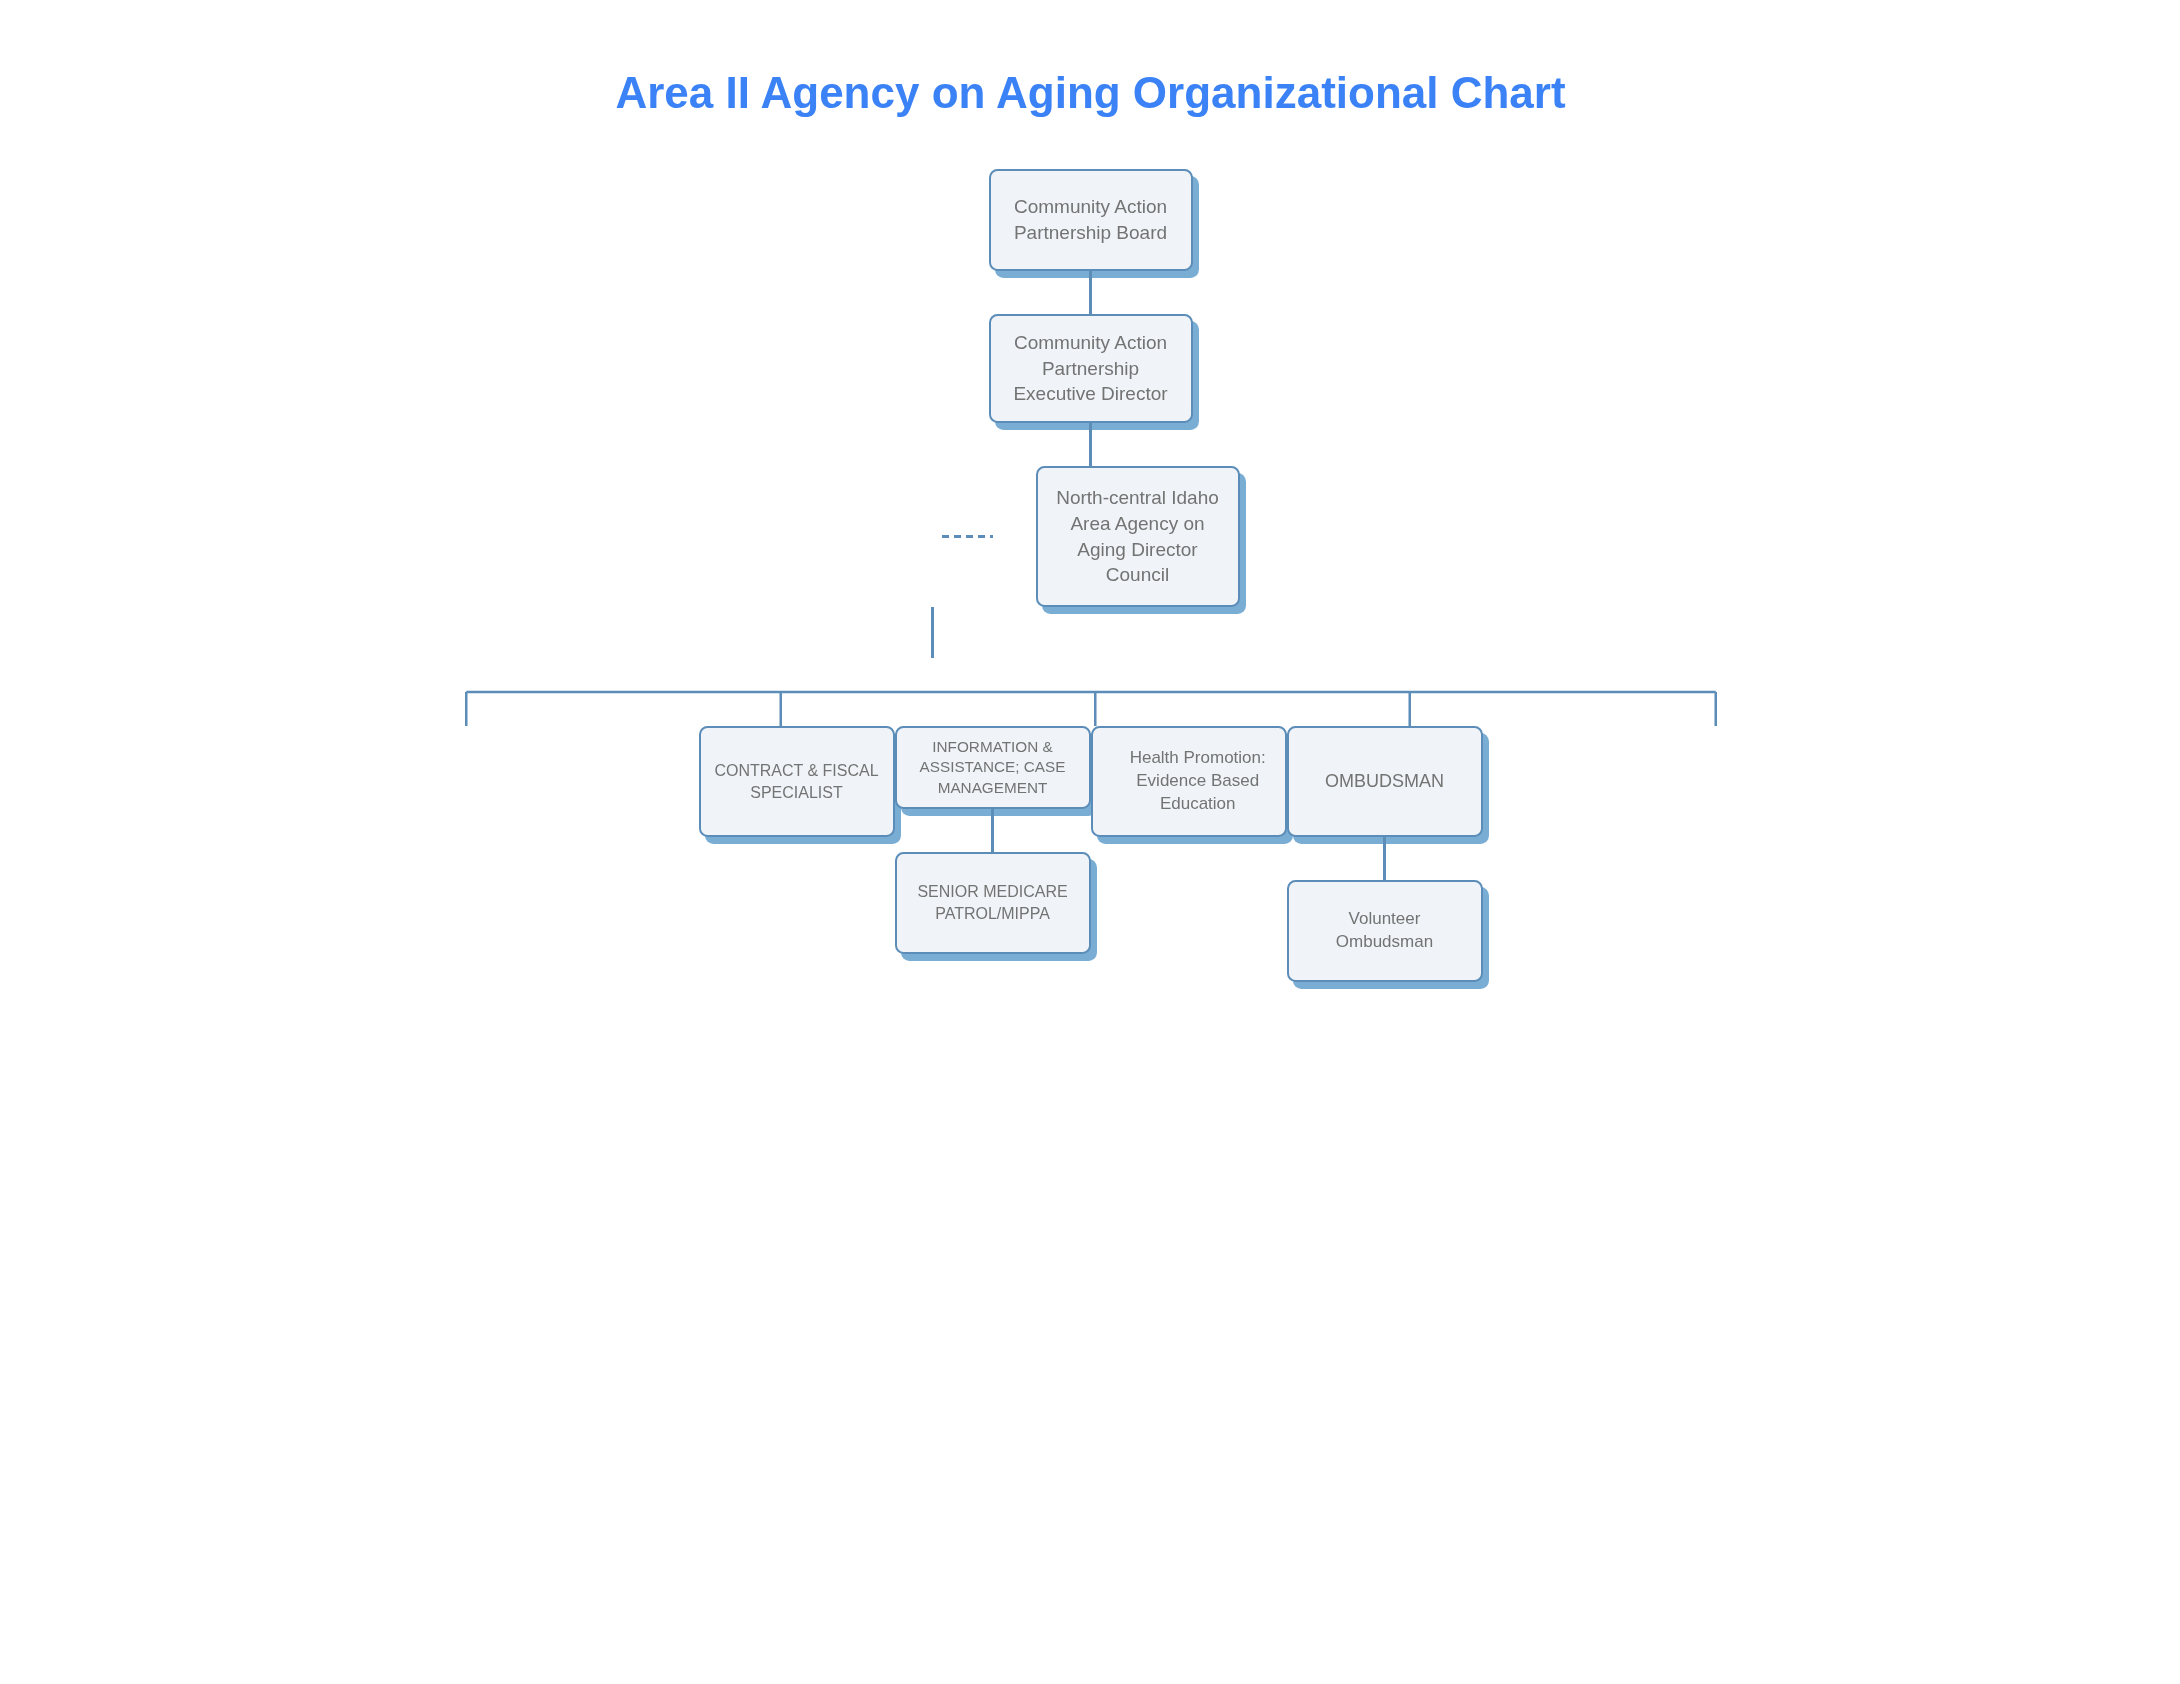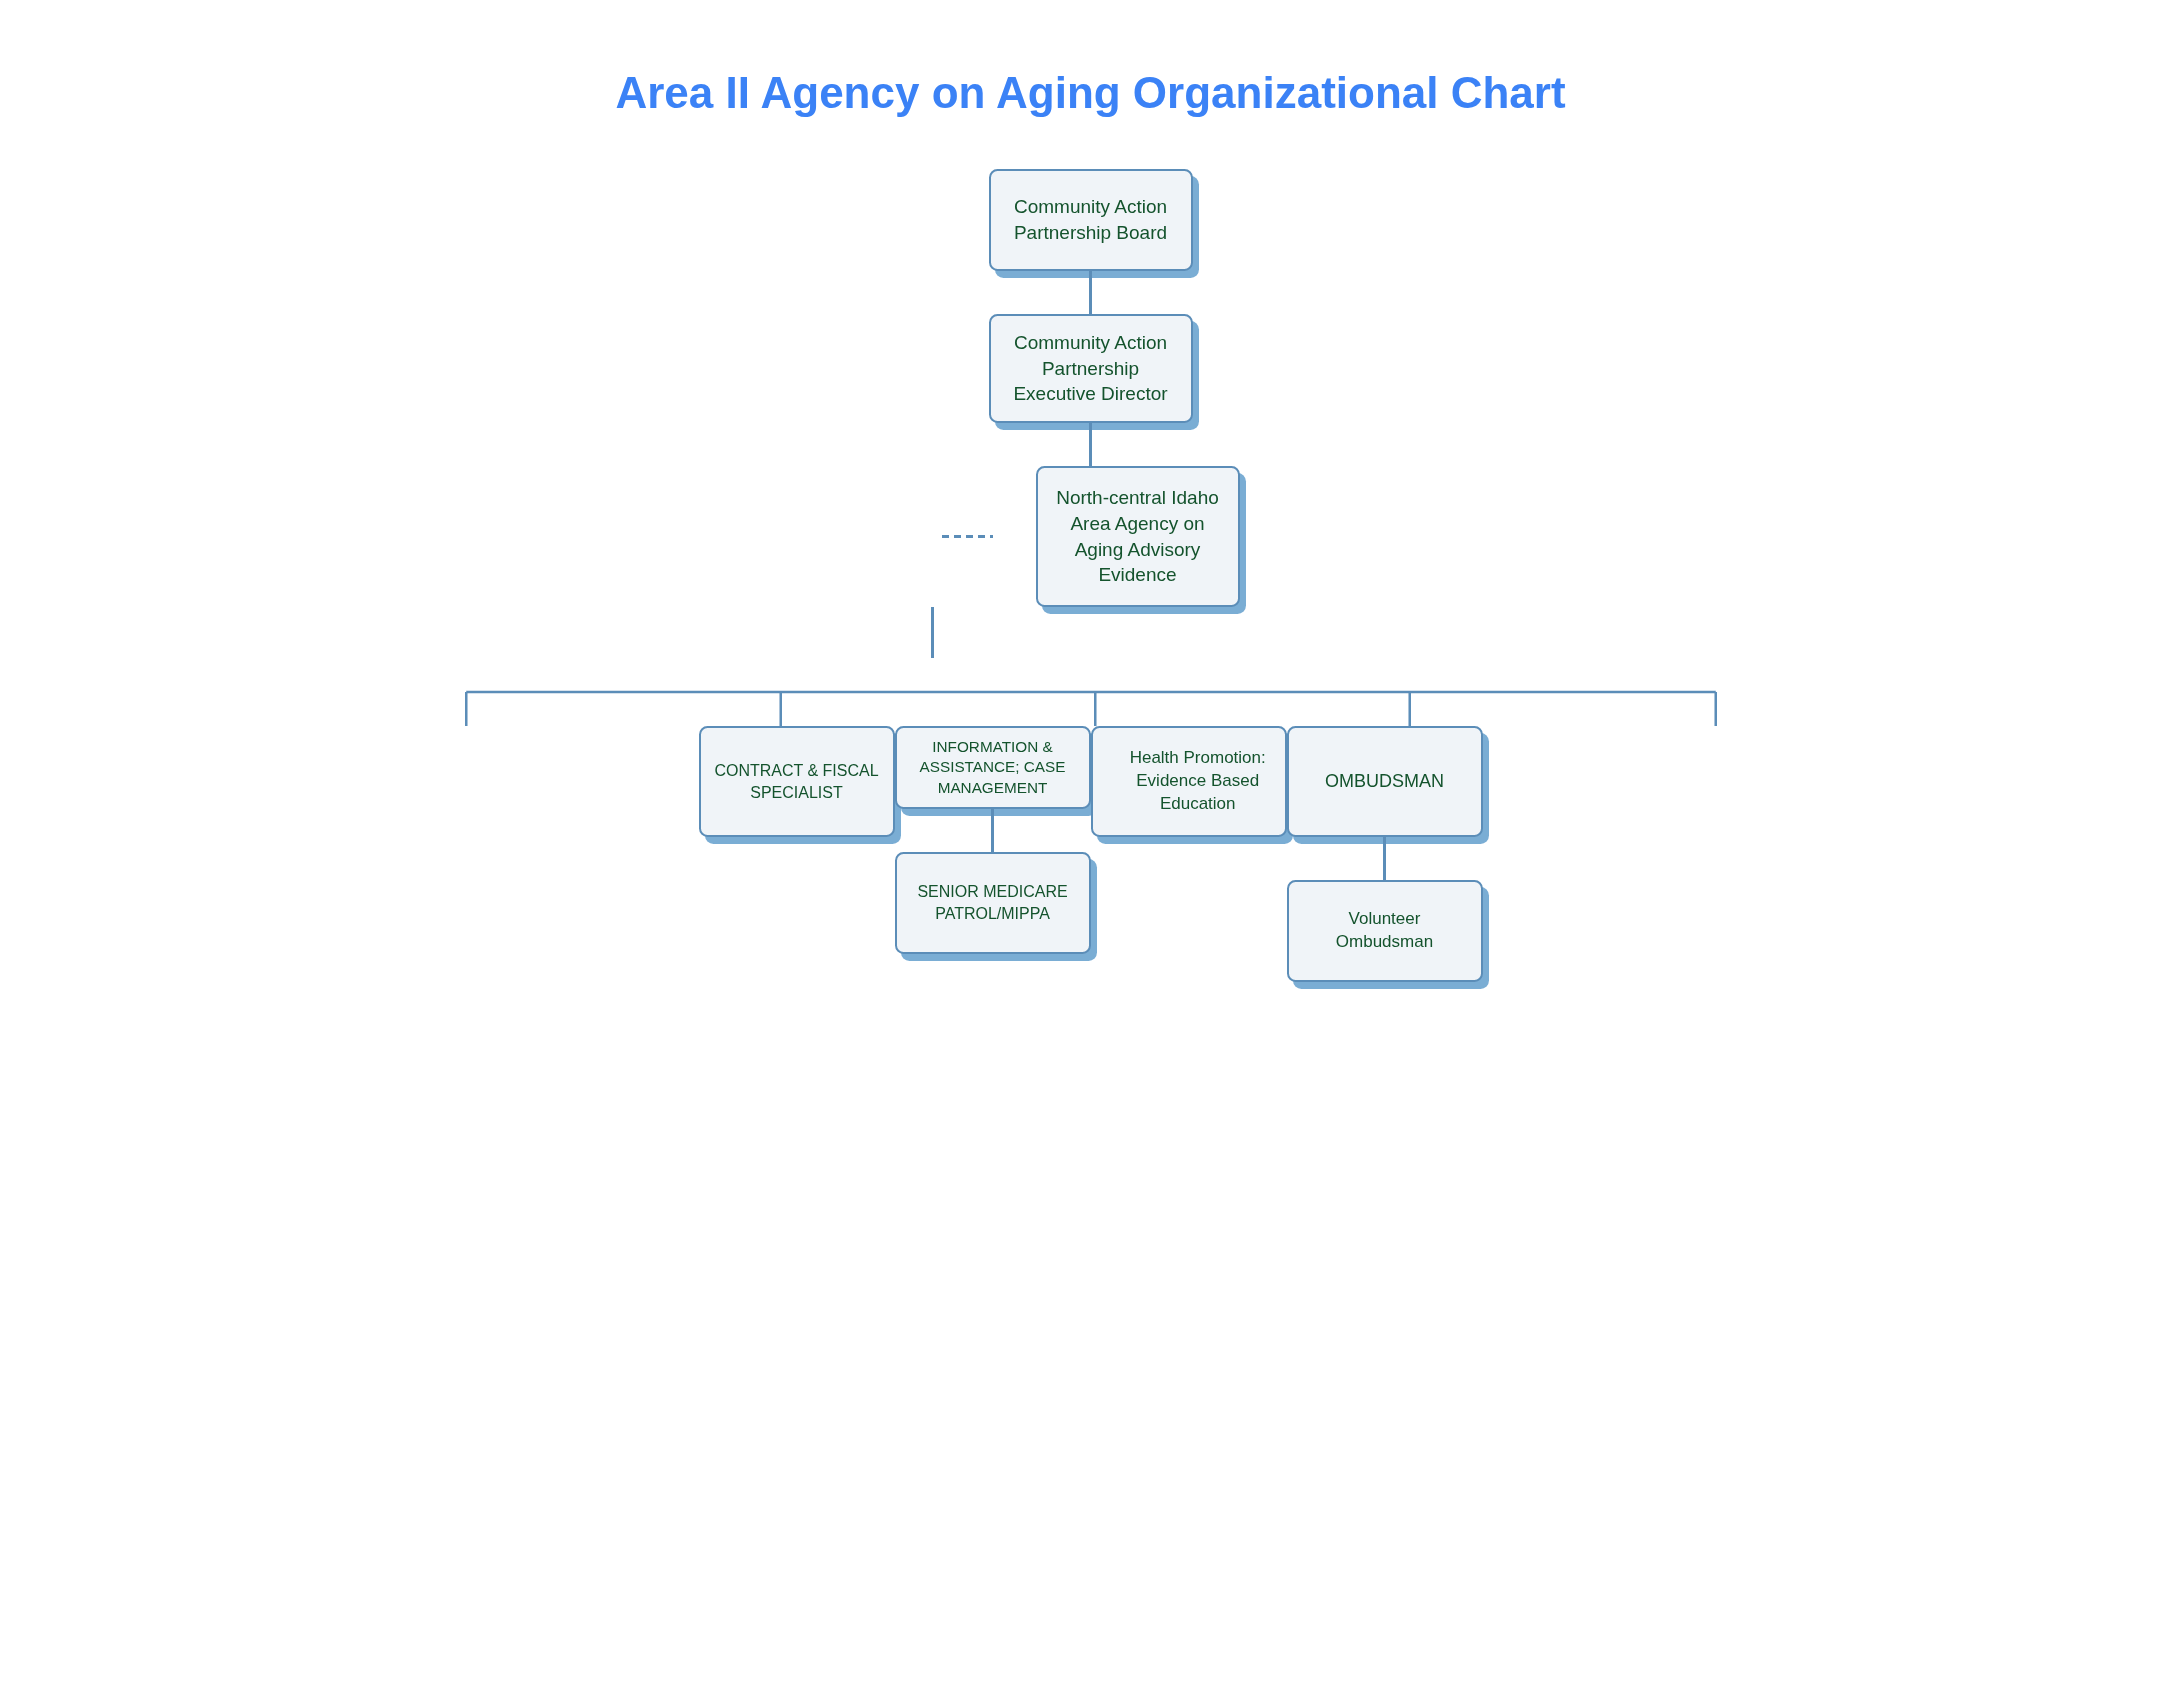--- a/index.html
+++ b/index.html
@@ -34,21 +34,21 @@
     .box {
       position: relative;
       background: #f0f4f8;
       border: 2.1px solid #5b8db8;
       border-radius: 8.5px;
       text-align: center;
       display: flex;
       align-items: center;
       justify-content: center;
       font-size: 19px;
-      color: #14532d;
+      color: #737373;
       line-height: 1.35;
       padding: 15.3px 13.6px;
     }
 
     .box-shadow {
       position: relative;
     }
     .box-shadow::before {
       content: '';
       position: absolute;
@@ -148,21 +148,21 @@
       </div>
     </div>
     <div class="v-line-md"></div>
   </div>
 
   <div class="tree-section">
     <div class="level3-with-advisory">
       <div class="dashed-h"></div>
       <div class="box-shadow">
         <div class="box" style="width:204px; height:141px;">
-          <span>North-central Idaho Area Agency on Aging Advisory Evidence</span>
+          <span>North-central Idaho Area Agency on Aging Director Council</span>
         </div>
       </div>
     </div>
   </div>
 
   <div style="display:flex; justify-content:center; position:relative; left:-158px;">
     <div class="v-line-lg"></div>
   </div>
 
   <div style="position:relative; width:1448px; margin-top:0;">

